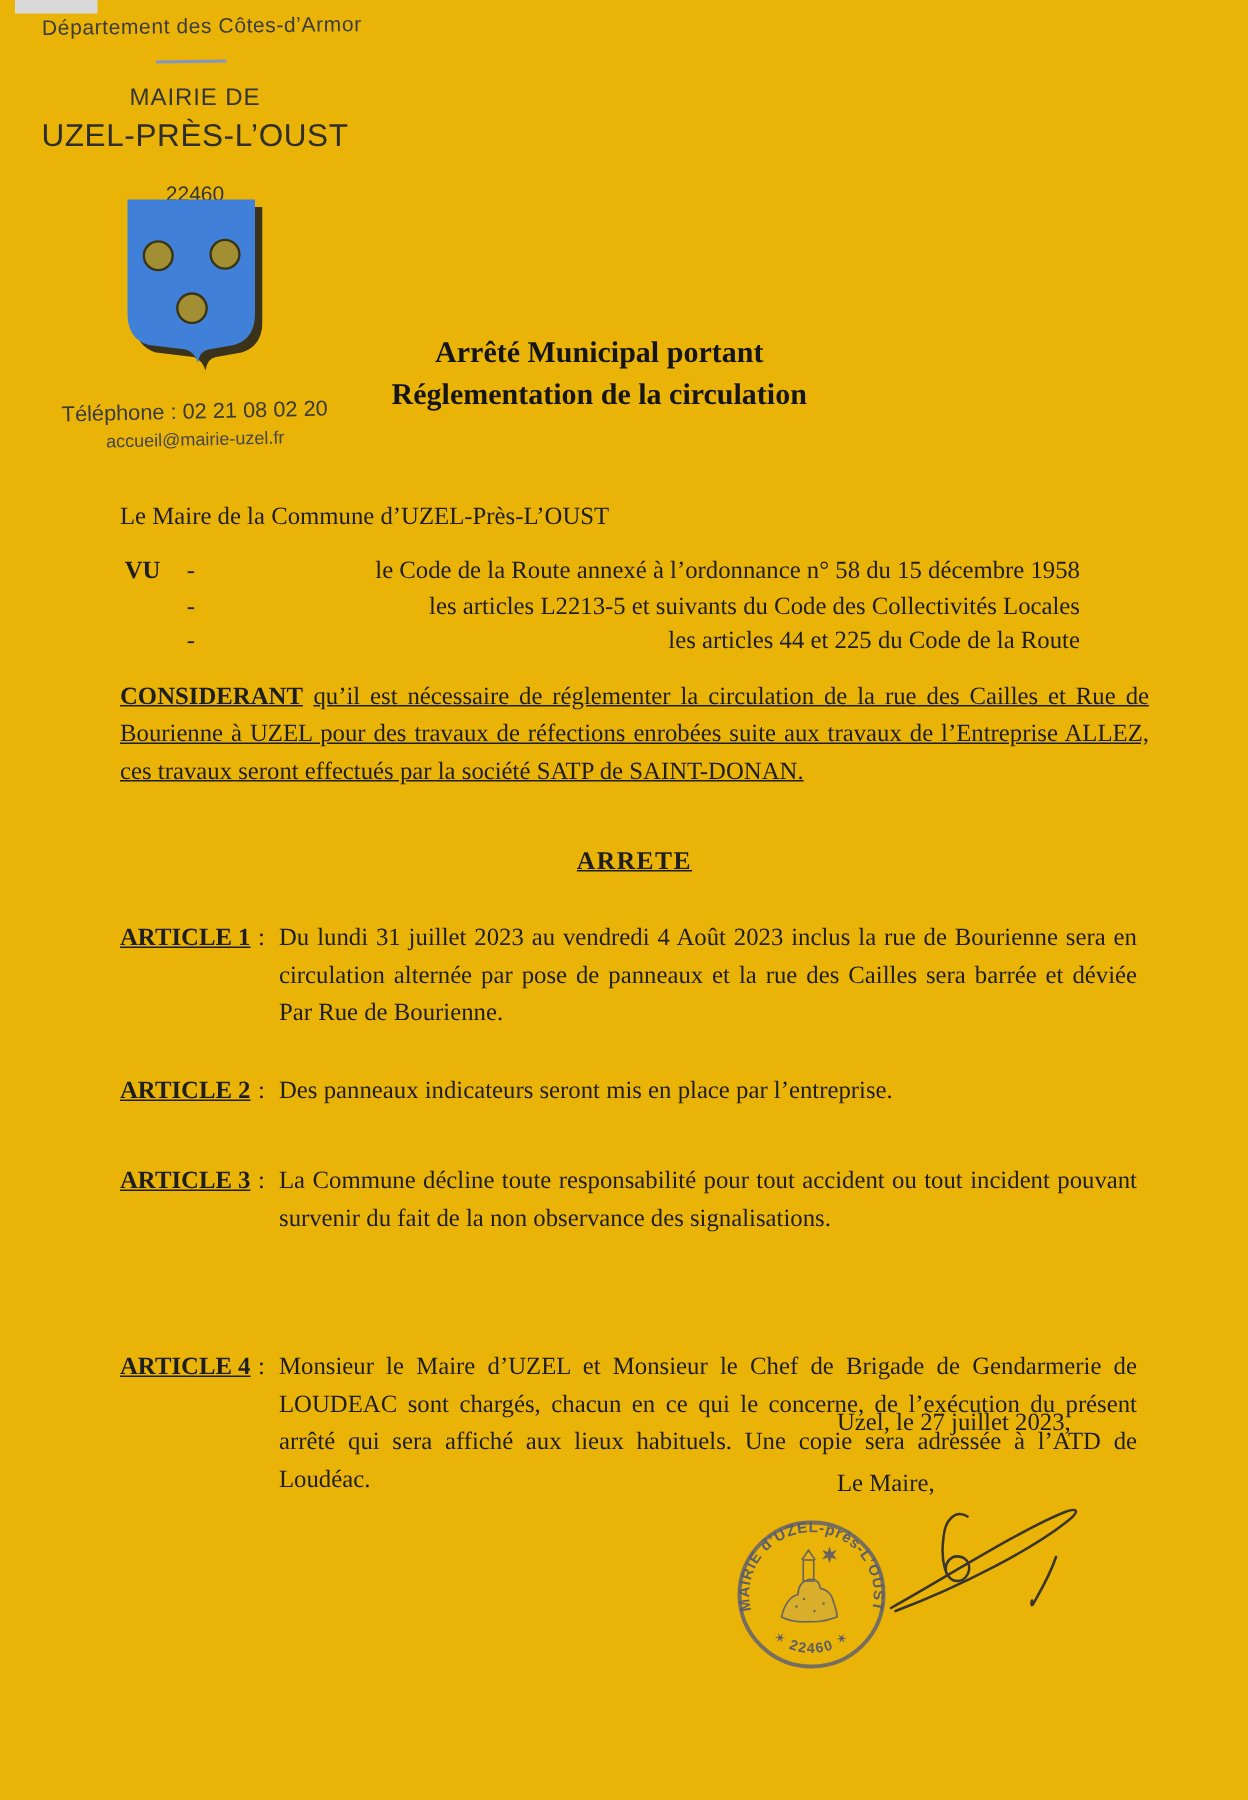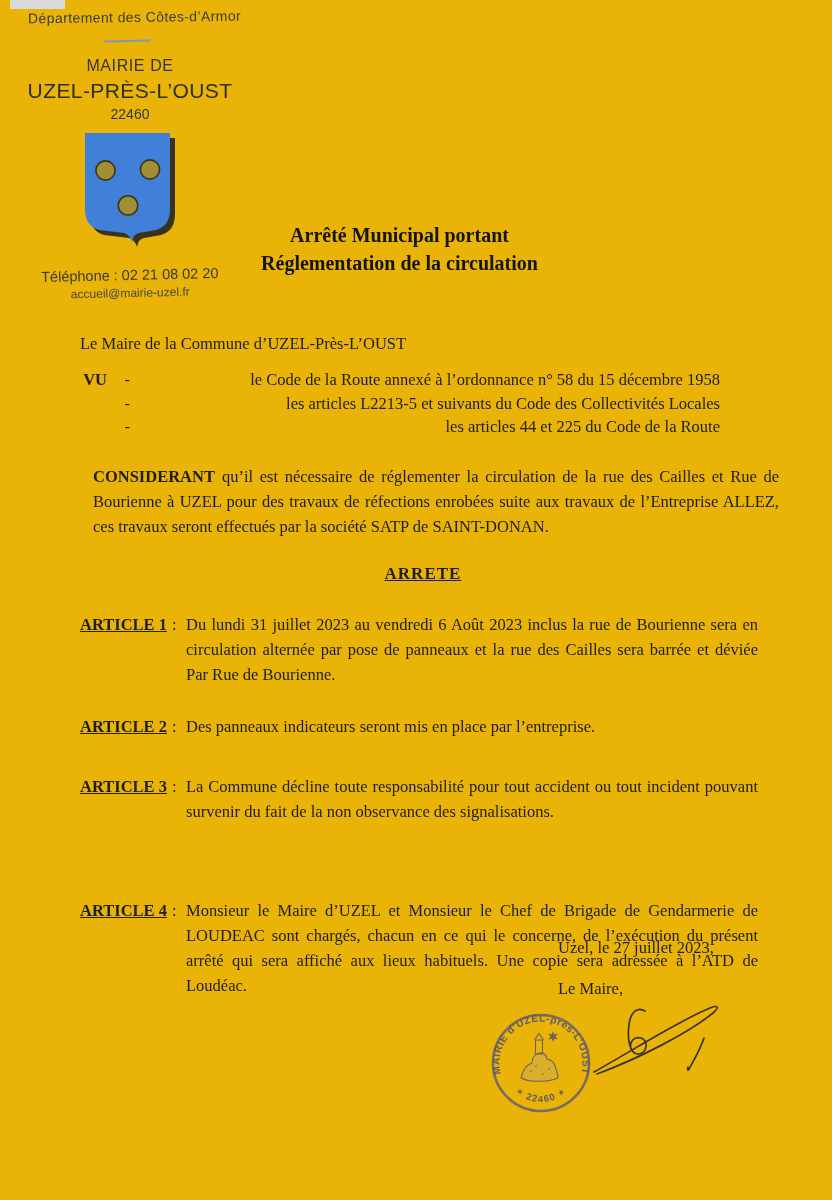--- a/index.html
+++ b/index.html
@@ -15,39 +15,39 @@
   .center{text-align:center;}
   .justify{text-align:justify;}
 
   .scan-artifact{left:10px;top:0;width:55px;height:9px;background:#dadada;}
   .dept-line{left:28px;top:9px;font-size:14px;color:#3c3c3c;letter-spacing:.4px;transform:rotate(-.7deg);}
   .dept-dash{left:104px;top:40px;width:47px;height:2px;background:#8496c5;transform:rotate(-1deg);}
 
   .org-block{left:5px;top:57px;width:250px;color:#353535;}
   .org-label{font-size:16px;letter-spacing:.6px;}
   .commune-name{font-size:21px;font-weight:normal;letter-spacing:.4px;margin-top:4px;color:#2e2e2e;}
-  .postal-code{font-size:14px;margin-top:3px;}
+  .postal-code{font-size:14px;margin-top:18px;}
 
   .shield-svg{left:83px;top:131px;}
 
   .contact-block{left:5px;top:267px;width:250px;color:#3a3a3a;transform:rotate(-1.3deg);}
   .phone-line{font-size:14.5px;}
   .email-line{font-size:12px;margin-top:3px;color:#474747;}
 
   .doc-title{left:227px;top:221px;width:345px;font-size:20px;font-weight:bold;line-height:28px;color:#151515;}
 
   .intro-line{left:80px;top:334px;font-size:16.5px;}
 
   .vu-section{left:80px;top:368px;width:640px;font-size:16.5px;}
   .vu-row{display:flex;line-height:23.5px;text-align:right;}
   .vu-col1{width:27px;flex:none;}
   .vu-col2{width:23px;flex:none;}
   .vu-text{flex:1;}
 
-  .considerant{left:77px;top:448px;width:686px;font-size:16.5px;line-height:25px;margin:16px;}
+  .considerant{left:77px;top:448px;width:686px;font-size:16.5px;line-height:25px;margin:3px;text-decoration:underline;}
   .considerant-label{font-weight:bold;margin-right:7px;}
 
   .arrete-heading{left:80px;top:564px;width:686px;font-size:17px;}
   .arrete-heading span{font-weight:bold;text-decoration:underline;letter-spacing:1px;}
 
   .article{left:80px;width:678px;display:flex;font-size:16.5px;line-height:25px;margin-top:20px;}
   .article-label-col{width:106px;flex:none;}
   .article-lbl{font-weight:bold;text-decoration:underline;}
   .article-colon{margin-left:5px;}
   .article-text{flex:1;text-align:justify;}
@@ -114,21 +114,21 @@
   </div>
 
   <p class="abs justify considerant"><span class="considerant-label">CONSIDERANT</span><span>qu’il est nécessaire de réglementer la circulation de la rue des Cailles et Rue de Bourienne à UZEL pour des travaux de réfections enrobées suite aux travaux de l’Entreprise ALLEZ, ces travaux seront effectués par la société SATP de SAINT-DONAN.</span></p>
 
   <div class="abs center arrete-heading">
     <span>ARRETE</span>
   </div>
 
   <div class="abs article a1">
     <div class="article-label-col"><span class="article-lbl">ARTICLE 1</span><span class="article-colon">:</span></div>
-    <div class="article-text">Du lundi 31 juillet 2023 au vendredi 6 Août 2023 inclus la rue de Bourienne sera en circulation alternée par pose de panneaux et la rue des Cailles sera barrée et déviée Par Rue de Bourienne.</div>
+    <div class="article-text">Du lundi 31 juillet 2023 au vendredi 4 Août 2023 inclus la rue de Bourienne sera en circulation alternée par pose de panneaux et la rue des Cailles sera barrée et déviée Par Rue de Bourienne.</div>
   </div>
 
   <div class="abs article a2">
     <div class="article-label-col"><span class="article-lbl">ARTICLE 2</span><span class="article-colon">:</span></div>
     <div class="article-text">Des panneaux indicateurs seront mis en place par l’entreprise.</div>
   </div>
 
   <div class="abs article a3">
     <div class="article-label-col"><span class="article-lbl">ARTICLE 3</span><span class="article-colon">:</span></div>
     <div class="article-text">La Commune décline toute responsabilité pour tout accident ou tout incident pouvant survenir du fait de la non observance des signalisations.</div>

